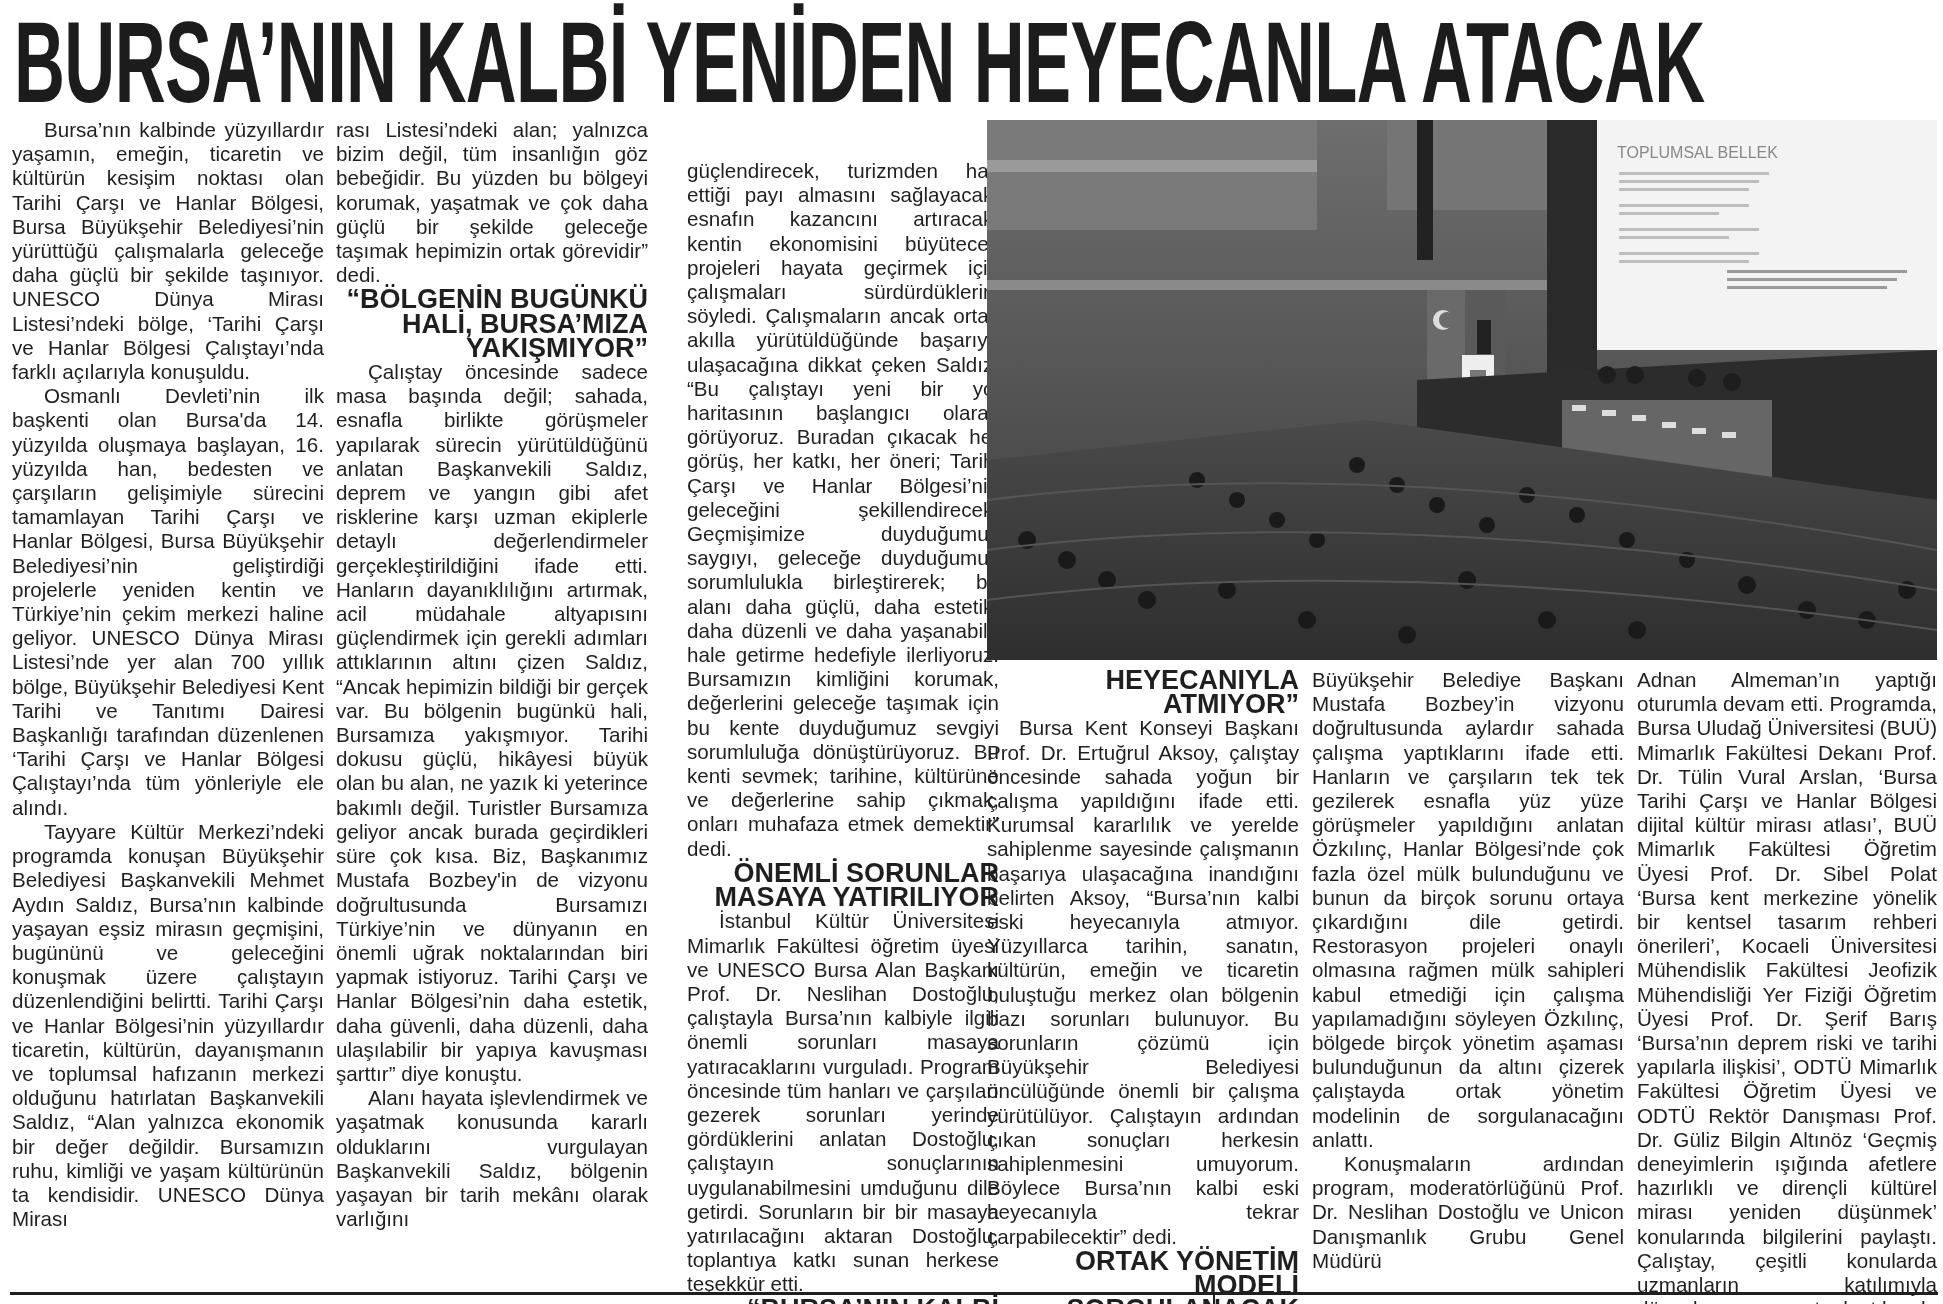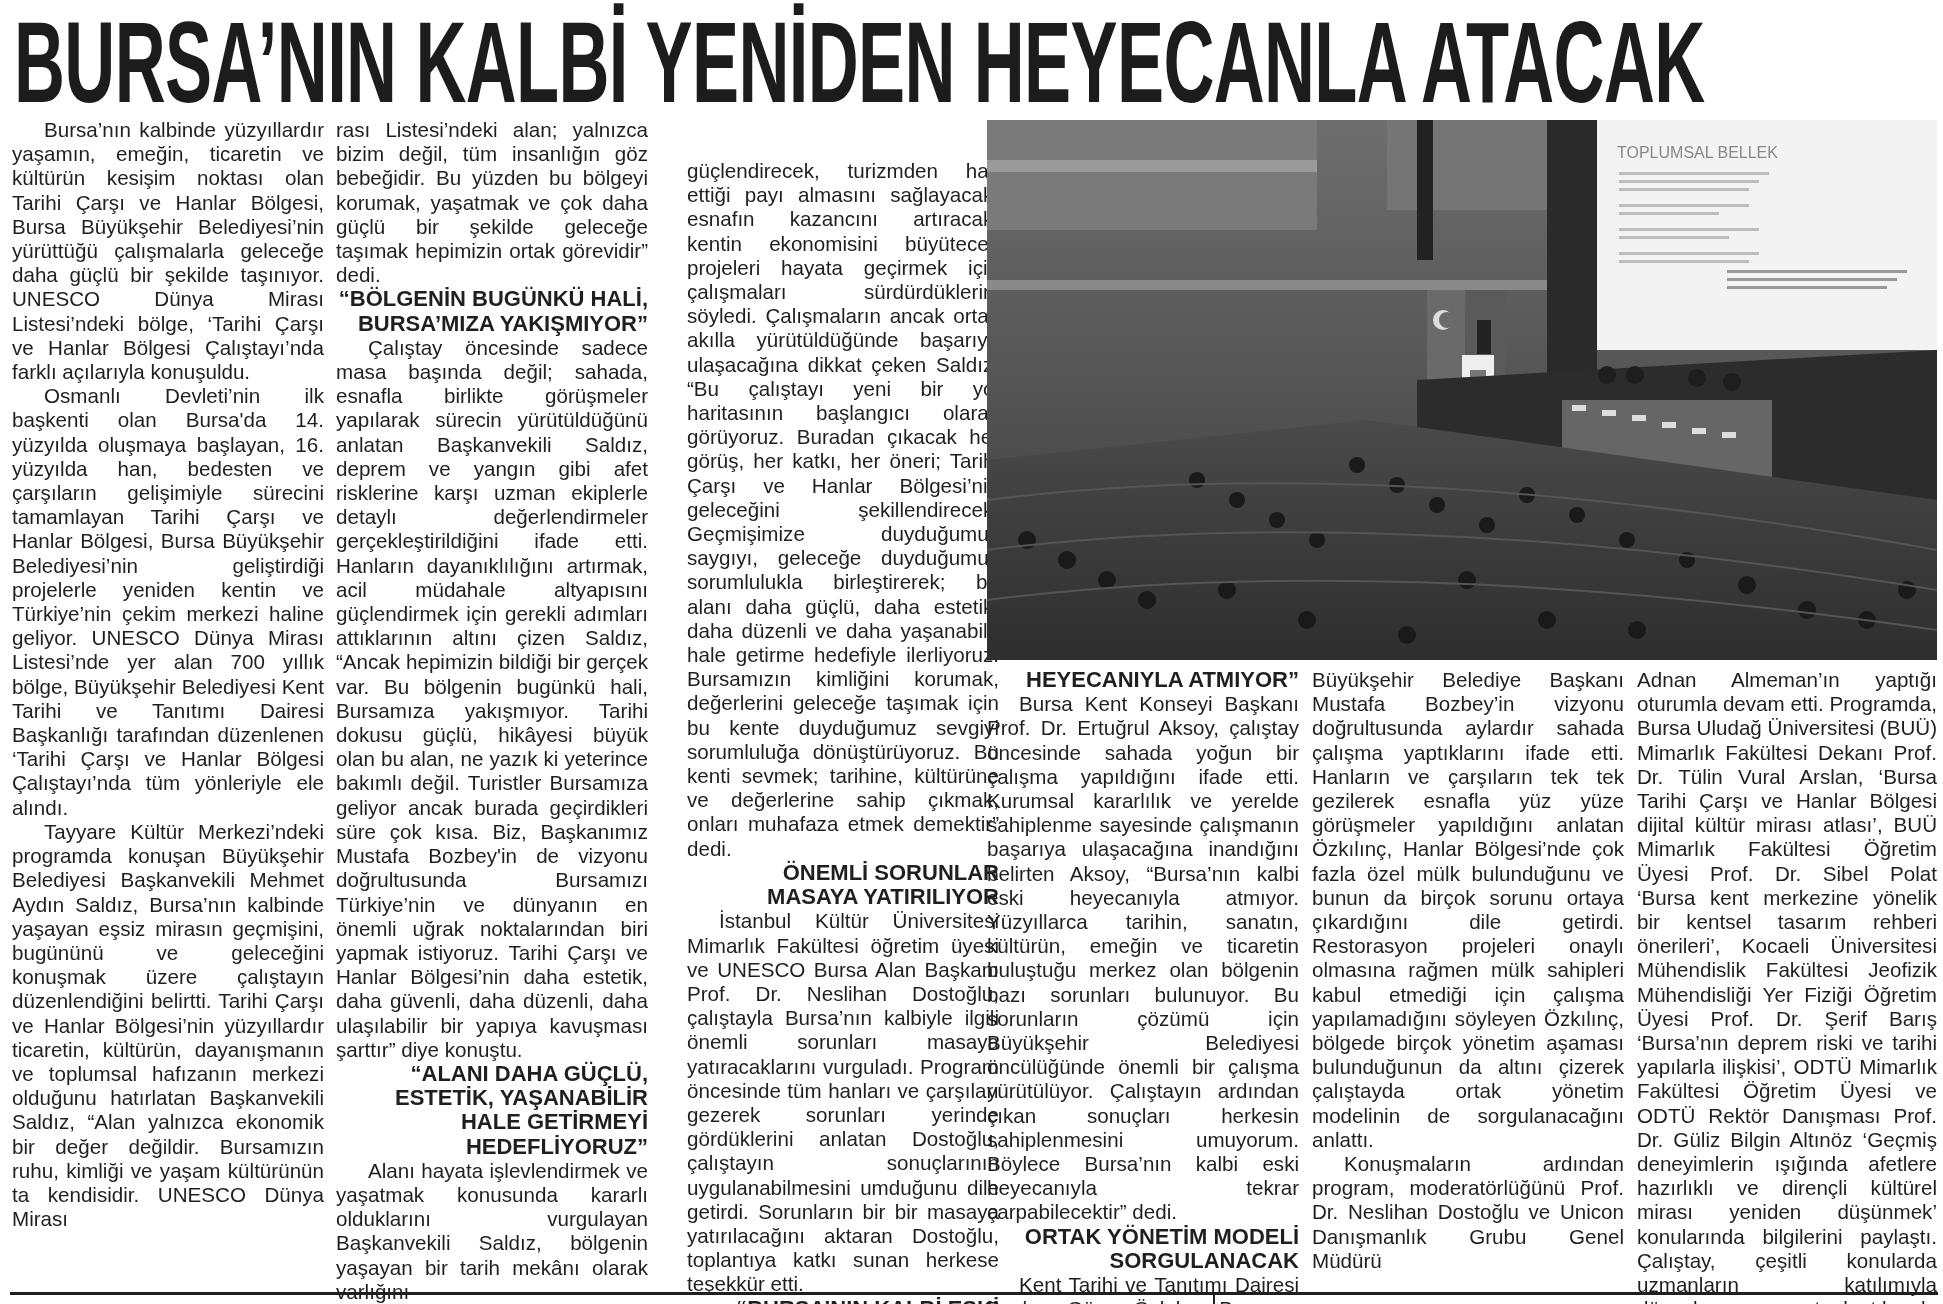--- a/index.html
+++ b/index.html
@@ -4,21 +4,21 @@
 <style>
   html,body{margin:0;padding:0;background:#fff;}
   body{width:1943px;height:1304px;position:relative;overflow:hidden;font-family:"Liberation Sans",sans-serif;color:#1f1f1f;}
   .headline{position:absolute;left:14px;top:10px;width:1920px;height:104px;margin:0;
     font-family:"Liberation Sans",sans-serif;font-weight:700;font-size:112px;line-height:104px;
     letter-spacing:-1px;color:#1c1c1c;white-space:nowrap;transform-origin:left top;transform:scaleX(0.63) scaleY(1.02);}
   .col{position:absolute;top:118px;width:312px;font-size:20.6px;line-height:24.2px;text-align:justify;hyphens:manual;}
   .col p{margin:0;text-indent:0;}
   .col p.ind{text-indent:32px;}
   .col p.lead{font-weight:400;}
-  .col h3{margin:0;font-size:22px;line-height:24.2px;font-weight:700;text-align:right;}
+  .col h3{margin:0;font-size:27px;line-height:24.2px;font-weight:700;text-align:right;}
   .c1{left:12px;}
   .c2{left:336px;}
   .c3{left:687px;margin-top:41px;}
   .c4{left:987px;top:668px;}
   .c5{left:1312px;top:668px;}
   .c6{left:1637px;top:668px;width:300px;}
   .photo{position:absolute;left:987px;top:120px;width:950px;height:540px;overflow:hidden;background:#c4b5fd;}
   .photo svg{display:block;width:100%;height:100%;}
   .rule{position:absolute;left:10px;top:1292px;width:1928px;height:3px;background:#1f1f1f;}
   .tick{position:absolute;left:1213px;top:1292px;width:2px;height:12px;background:#1f1f1f;}
@@ -31,21 +31,20 @@
 <div class="col c1">
   <p class="ind lead">Bursa’nın kalbinde yüzyıllardır yaşamın, emeğin, ticaretin ve kültürün kesişim noktası olan Tarihi Çarşı ve Hanlar Bölgesi, Bursa Büyükşehir Belediyesi’nin yürüttüğü çalışmalarla geleceğe daha güçlü bir şekilde taşınıyor. UNESCO Dünya Mirası Listesi’ndeki bölge, ‘Tarihi Çarşı ve Hanlar Bölgesi Çalıştayı’nda farklı açılarıyla konuşuldu.</p>
   <p class="ind">Osmanlı Devleti’nin ilk başkenti olan Bursa'da 14. yüzyılda oluşmaya başlayan, 16. yüzyılda han, bedesten ve çarşıların gelişimiyle sürecini tamamlayan Tarihi Çarşı ve Hanlar Bölgesi, Bursa Büyükşehir Belediyesi’nin geliştirdiği projelerle yeniden kentin ve Türkiye’nin çekim merkezi haline geliyor. UNESCO Dünya Mirası Listesi’nde yer alan 700 yıllık bölge, Büyükşehir Belediyesi Kent Tarihi ve Tanıtımı Dairesi Başkanlığı tarafından düzenlenen ‘Tarihi Çarşı ve Hanlar Bölgesi Çalıştayı’nda tüm yönleriyle ele alındı.</p>
   <p class="ind" id="p2">Tayyare Kültür Merkezi’ndeki programda konuşan Büyükşehir Belediyesi Başkanvekili Mehmet Aydın Saldız, Bursa’nın kalbinde yaşayan eşsiz mirasın geçmişini, bugününü ve geleceğini konuşmak üzere çalıştayın düzenlendiğini belirtti. Tarihi Çarşı ve Hanlar Bölgesi’nin yüzyıllardır ticaretin, kültürün, dayanışmanın ve toplumsal hafızanın merkezi olduğunu hatırlatan Başkanvekili Saldız, “Alan yalnızca ekonomik bir değer değildir. Bursamızın ruhu, kimliği ve yaşam kültürünün ta kendisidir. UNESCO Dünya Mirası </p>
 </div>
 
 <div class="col c2">
   <p id="p2b">rası Listesi’ndeki alan; yalnızca bizim değil, tüm insanlığın göz bebeğidir. Bu yüzden bu bölgeyi korumak, yaşatmak ve çok daha güçlü bir şekilde geleceğe taşımak hepimizin ortak görevidir” dedi.</p>
   <h3>“BÖLGENİN BUGÜNKÜ HALİ, BURSA’MIZA YAKIŞMIYOR”</h3>
   <p class="ind">Çalıştay öncesinde sadece masa başında değil; sahada, esnafla birlikte görüşmeler yapılarak sürecin yürütüldüğünü anlatan Başkanvekili Saldız, deprem ve yangın gibi afet risklerine karşı uzman ekiplerle detaylı değerlendirmeler gerçekleştirildiğini ifade etti. Hanların dayanıklılığını artırmak, acil müdahale altyapısını güçlendirmek için gerekli adımları attıklarının altını çizen Saldız, “Ancak hepimizin bildiği bir gerçek var. Bu bölgenin bugünkü hali, Bursamıza yakışmıyor. Tarihi dokusu güçlü, hikâyesi büyük olan bu alan, ne yazık ki yeterince bakımlı değil. Turistler Bursamıza geliyor ancak burada geçirdikleri süre çok kısa. Biz, Başkanımız Mustafa Bozbey'in de vizyonu doğrultusunda Bursamızı Türkiye’nin ve dünyanın en önemli uğrak noktalarından biri yapmak istiyoruz. Tarihi Çarşı ve Hanlar Bölgesi’nin daha estetik, daha güvenli, daha düzenli, daha ulaşılabilir bir yapıya kavuşması şarttır” diye konuştu.</p>
-  <h3>“ALANI DAHA GÜÇLÜ, ESTETİK, YAŞANABİLİR HALE GETİRMEYİ HEDEFLİYORUZ”</h3>
   <p class="ind" id="p4">Alanı hayata işlevlendirmek ve yaşatmak konusunda kararlı olduklarını vurgulayan Başkanvekili Saldız, bölgenin yaşayan bir tarih mekânı olarak varlığını </p>
 </div>
 
 <div class="col c3">
   <p id="p4b">güçlendirecek, turizmden hak ettiği payı almasını sağlayacak, esnafın kazancını artıracak, kentin ekonomisini büyütecek projeleri hayata geçirmek için çalışmaları sürdürdüklerini söyledi. Çalışmaların ancak ortak akılla yürütüldüğünde başarıya ulaşacağına dikkat çeken Saldız, “Bu çalıştayı yeni bir yol haritasının başlangıcı olarak görüyoruz. Buradan çıkacak her görüş, her katkı, her öneri; Tarihi Çarşı ve Hanlar Bölgesi’nin geleceğini şekillendirecek. Geçmişimize duyduğumuz saygıyı, geleceğe duyduğumuz sorumlulukla birleştirerek; bu alanı daha güçlü, daha estetik, daha düzenli ve daha yaşanabilir hale getirme hedefiyle ilerliyoruz. Bursamızın kimliğini korumak, değerlerini geleceğe taşımak için bu kente duyduğumuz sevgiyi sorumluluğa dönüştürüyoruz. Bu kenti sevmek; tarihine, kültürüne ve değerlerine sahip çıkmak, onları muhafaza etmek demektir” dedi.</p>
   <h3>ÖNEMLİ SORUNLAR MASAYA YATIRILIYOR</h3>
   <p class="ind">İstanbul Kültür Üniversitesi Mimarlık Fakültesi öğretim üyesi ve UNESCO Bursa Alan Başkanı Prof. Dr. Neslihan Dostoğlu, çalıştayla Bursa’nın kalbiyle ilgili önemli sorunları masaya yatıracaklarını vurguladı. Program öncesinde tüm hanları ve çarşıları gezerek sorunları yerinde gördüklerini anlatan Dostoğlu, çalıştayın sonuçlarının uygulanabilmesini umduğunu dile getirdi. Sorunların bir bir masaya yatırılacağını aktaran Dostoğlu, toplantıya katkı sunan herkese teşekkür etti.</p>
   <h3>“BURSA’NIN KALBİ ESKİ</h3>
 </div>
 

